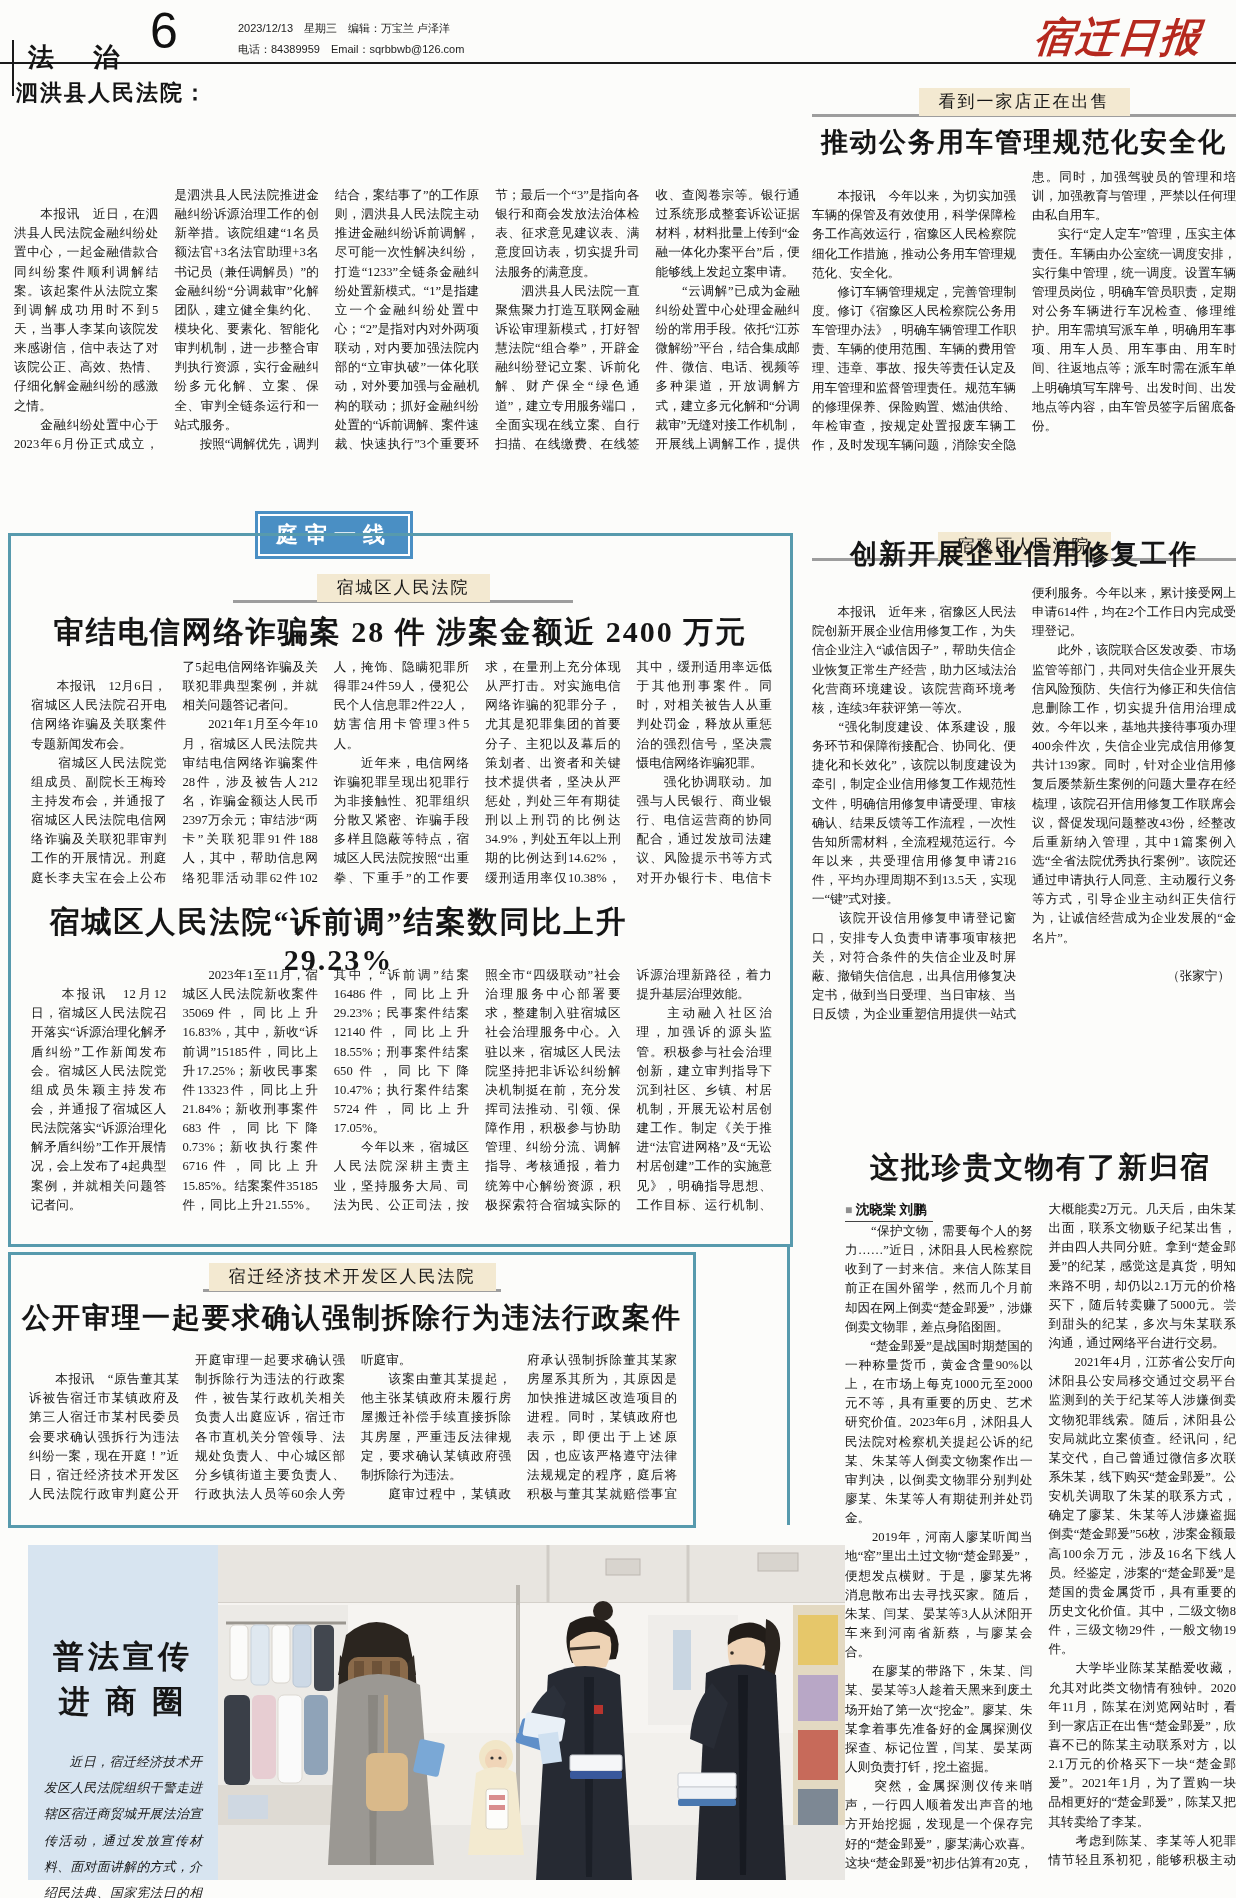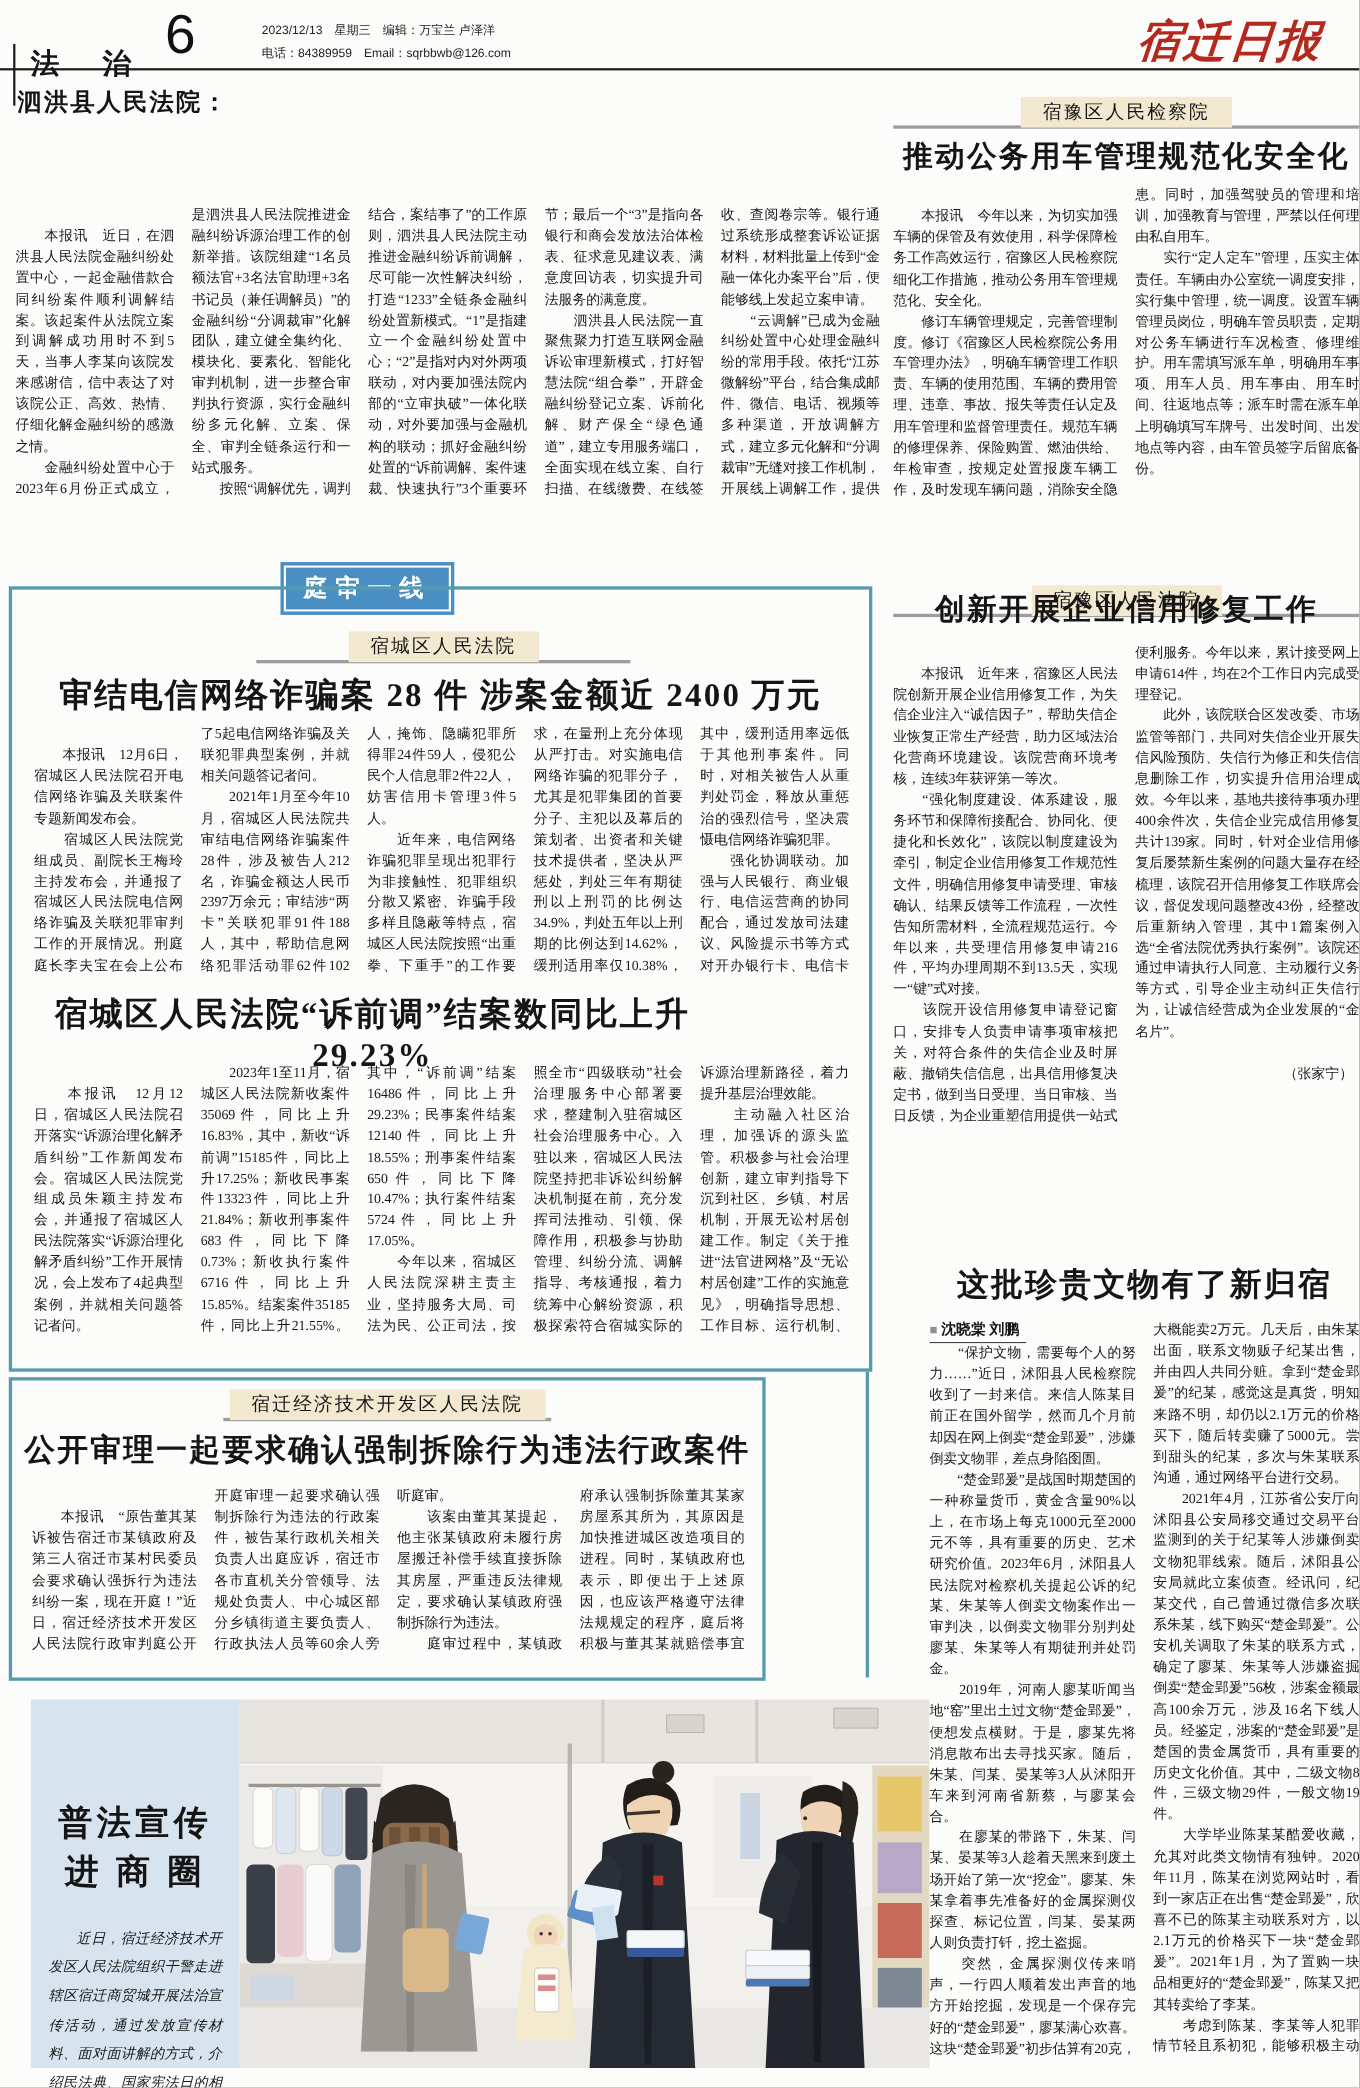--- a/index.html
+++ b/index.html
@@ -82,21 +82,21 @@
     <div>　　本报讯　近日，在泗洪县人民法院金融纠纷处置中心，一起金融借款合同纠纷案件顺利调解结案。该起案件从法院立案到调解成功用时不到5天，当事人李某向该院发来感谢信，信中表达了对该院公正、高效、热情、仔细化解金融纠纷的感激之情。
 　　金融纠纷处置中心于2023年6月份正式成立，是泗洪县人民法院推进金融纠纷诉源治理工作的创新举措。该院组建“1名员额法官+3名法官助理+3名书记员（兼任调解员）”的金融纠纷“分调裁审”化解团队，建立健全集约化、模块化、要素化、智能化审判机制，进一步整合审判执行资源，实行金融纠纷多元化解、立案、保全、审判全链条运行和一站式服务。
 　　按照“调解优先，调判结合，案结事了”的工作原则，泗洪县人民法院主动推进金融纠纷诉前调解，尽可能一次性解决纠纷，打造“1233”全链条金融纠纷处置新模式。“1”是指建立一个金融纠纷处置中心；“2”是指对内对外两项联动，对内要加强法院内部的“立审执破”一体化联动，对外要加强与金融机构的联动；抓好金融纠纷处置的“诉前调解、案件速裁、快速执行”3个重要环节；最后一个“3”是指向各银行和商会发放法治体检表、征求意见建议表、满意度回访表，切实提升司法服务的满意度。
 　　泗洪县人民法院一直聚焦聚力打造互联网金融诉讼审理新模式，打好智慧法院“组合拳”，开辟金融纠纷登记立案、诉前化解、财产保全“绿色通道”，建立专用服务端口，全面实现在线立案、自行扫描、在线缴费、在线签收、查阅卷宗等。银行通过系统形成整套诉讼证据材料，材料批量上传到“金融一体化办案平台”后，便能够线上发起立案申请。
 　　“云调解”已成为金融纠纷处置中心处理金融纠纷的常用手段。依托“江苏微解纷”平台，结合集成邮件、微信、电话、视频等多种渠道，开放调解方式，建立多元化解和“分调裁审”无缝对接工作机制，开展线上调解工作，提供跨区域“云调解”服务，构建涵盖在线调解、现场调解、上门调解、电话调解等多层次调解体系。双方达成调解协议后，通过人脸、短信身份识别、网络签约等信息化手段，实现异地签约，不受时间和空间限制，双方当事人可在方便的任一时间签约确认材料，实现在线调解、签约、履行的整合，为各方节约了时间成本。
 　　今年1—11月份，泗洪县人民法院金融纠纷处置中心委派诉前调解结案564件，诉前调解成功369件，调解成功率为65.43%。</div>
     
   </div>
 
   <div class="abs tag-row r1-tag">
-    <span class="tag-label">宿豫区人民检察院</span>
+    <span class="tag-label">看到一家店正在出售</span>
   </div>
   <div class="abs r1-body body-cols">
     <div>　　本报讯　今年以来，为切实加强车辆的保管及有效使用，科学保障检务工作高效运行，宿豫区人民检察院细化工作措施，推动公务用车管理规范化、安全化。
 　　修订车辆管理规定，完善管理制度。修订《宿豫区人民检察院公务用车管理办法》，明确车辆管理工作职责、车辆的使用范围、车辆的费用管理、违章、事故、报失等责任认定及用车管理和监督管理责任。规范车辆的修理保养、保险购置、燃油供给、年检审查，按规定处置报废车辆工作，及时发现车辆问题，消除安全隐患。同时，加强驾驶员的管理和培训，加强教育与管理，严禁以任何理由私自用车。
 　　实行“定人定车”管理，压实主体责任。车辆由办公室统一调度安排，实行集中管理，统一调度。设置车辆管理员岗位，明确车管员职责，定期对公务车辆进行车况检查、修理维护。用车需填写派车单，明确用车事项、用车人员、用车事由、用车时间、往返地点等；派车时需在派车单上明确填写车牌号、出发时间、出发地点等内容，由车管员签字后留底备份。</div>
     
   </div>
   <div class="abs hl-serif r1-headline">推动公务用车管理规范化安全化</div>
 
   <div class="abs tag-row r2-tag">

